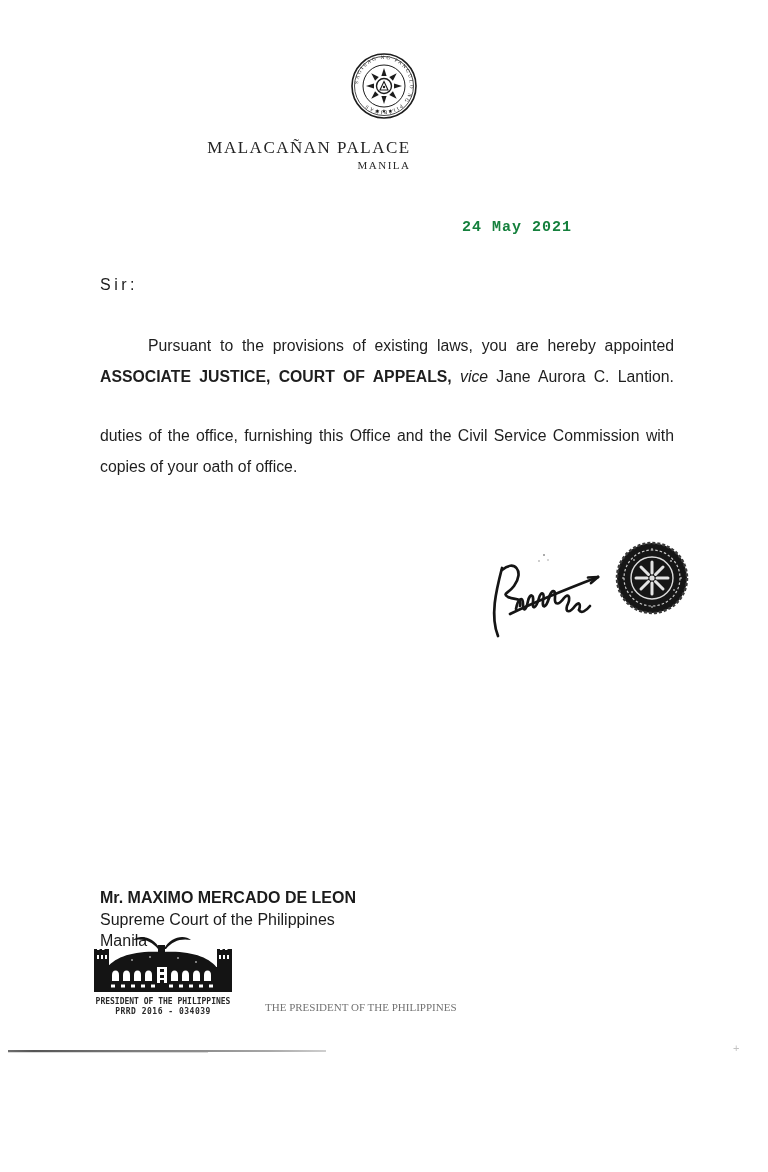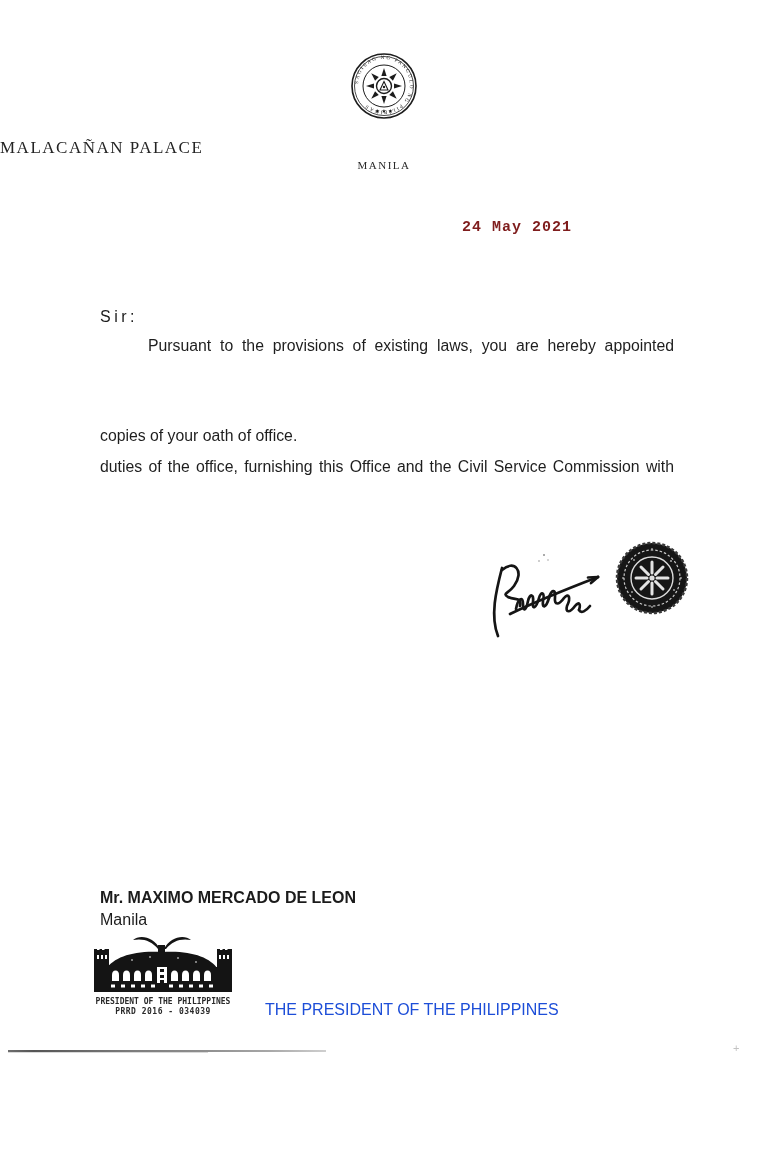--- a/index.html
+++ b/index.html
@@ -4,29 +4,29 @@
 <style>
   html,body{margin:0;padding:0;background:#e8e8e8;}
   #page{
     position:relative;width:768px;height:1172px;background:#ffffff;
     font-family:"Liberation Sans",sans-serif;color:#1d1d1d;overflow:hidden;
     margin:0 auto;
   }
   .abs{position:absolute;}
   
   .seal-top{left:350px;top:50px;width:68px;height:70px;}
-  .palace{left:0;top:138px;width:618px;text-align:left;
+  .palace{left:0;top:138px;width:618px;text-align:center;
     font-family:"Liberation Serif",serif;font-size:17px;letter-spacing:1.5px;color:#242424;}
   .city{left:0;top:159px;width:768px;text-align:center;
     font-family:"Liberation Serif",serif;font-size:11px;letter-spacing:1.5px;color:#2a2a2a;}
   
   .date{left:462px;top:219px;font-family:"Liberation Mono","DejaVu Sans Mono",monospace;
-    font-size:15px;font-weight:bold;letter-spacing:1px;color:#7f1d1d;}
-  
-  .salutation{left:100px;top:276px;font-size:16px;letter-spacing:3.5px;color:#1b1b1b;margin-top:32px;}
+    font-size:15px;font-weight:bold;letter-spacing:1px;color:#15803d;}
+  
+  .salutation{left:100px;top:276px;font-size:16px;letter-spacing:3.5px;color:#1b1b1b;}
   
   .para{left:100px;width:574px;font-size:15.8px;color:#1e1e1e;}
   .p1{top:330px;}
   .p2{top:420px;}
   .pline{line-height:31px;text-align:justify;text-align-last:justify;}
   .pline.indent{text-indent:48px;}
   .pline.last{text-align:left;text-align-last:left;}
   .b{font-weight:bold;}
   .i{font-style:italic;}
   
@@ -34,22 +34,22 @@
   .seal-dark{left:614px;top:540px;width:76px;height:76px;}
   
   .addressee{left:100px;top:843px;font-size:16px;line-height:21.5px;color:#1b1b1b;}
   .addr-name{font-weight:bold;margin-top:44px;}
   
   .stamp-art{left:92px;top:933px;width:142px;height:64px;}
   .stamp-text{left:85px;top:997px;width:156px;text-align:center;
     font-family:"DejaVu Sans Mono",monospace;font-size:8px;font-weight:bold;
     line-height:10px;color:#2a2a2a;}
   .stamp-num{letter-spacing:.5px;}
-  .president{left:265px;top:1001px;font-family:Liberation Sans, sans-serif;
-    font-size:16px;color:#1d4ed8;}
+  .president{left:265px;top:1001px;font-family:Liberation Serif, serif;
+    font-size:11px;color:#737373;}
   
   .artifact-line{left:8px;top:1050px;width:318px;height:2px;
     background:linear-gradient(90deg,#6e6e6e 0%,#555 8%,#7d7d7d 40%,#8f8f8f 62%,#a7a7a7 82%,#cfcfcf 100%);}
   .artifact-line2{left:8px;top:1052px;width:200px;height:1px;background:#bfbfbf;opacity:.6;}
   .artifact-plus{left:733px;top:1042px;color:#c2c2c2;font-size:11px;}
   svg{display:block;}
 </style>
 </head>
 <body>
 
@@ -102,25 +102,30 @@
 
   <div class="abs palace">MALACAÑAN PALACE</div>
   <div class="abs city">MANILA</div>
 
   <div class="abs date">24 May 2021</div>
 
   <div class="abs salutation">Sir:</div>
 
   <div class="abs para p1">
     <div class="pline indent">Pursuant to the provisions of existing laws, you are hereby appointed</div>
+    <div class="pline">
+      <span class="b">ASSOCIATE JUSTICE, COURT OF APPEALS,</span>
+      <span class="i">vice</span>
+      <span>Jane Aurora C. Lantion.</span>
+    </div>
   </div>
 
   <div class="abs para p2">
+    <div class="pline">duties of the office, furnishing this Office and the Civil Service Commission with</div>
     <div class="pline last">copies of your oath of office.</div>
-    <div class="pline">duties of the office, furnishing this Office and the Civil Service Commission with</div>
   </div>
 
   <div class="abs signature">
     <svg width="128" height="98" viewBox="0 0 128 98">
       <g fill="none" stroke="#151515" stroke-width="2.7" stroke-linecap="round" stroke-linejoin="round">
         <path d="M20,22 C14,45 8,70 16,90"></path>
         <path d="M20,24 C32,13 43,25 32,40 C26,48 20,47 26,51 C33,55 40,50 38,60"></path>
         <path d="M28,68 C55,55 90,41 116,31"></path>
         <path d="M116,31 l-10,0.5"></path>
         <path d="M116,31 l-7,6"></path>
@@ -161,20 +166,21 @@
         <circle cx="38" cy="9" r=".9"></circle>
           <circle cx="38" cy="67" r=".9"></circle>
         <circle cx="9" cy="38" r=".9"></circle>
           <circle cx="67" cy="38" r=".9"></circle>
       </g>
     </svg>
   </div>
 
   <div class="abs addressee">
     <div class="addr-name">Mr. MAXIMO MERCADO DE LEON</div>
+    <div>Supreme Court of the Philippines</div>
     <div>Manila</div>
   </div>
 
   <div class="abs stamp-art">
     <svg width="142" height="64" viewBox="0 0 142 64">
       <g fill="#141414">
 
         <path d="M68,16 C62,4 48,1 41,7 C51,5 60,8 66,16 Z"></path>
         <path d="M72,16 C78,4 92,1 99,7 C89,5 80,8 74,16 Z"></path>
         <rect x="66" y="12" width="7" height="12"></rect>

